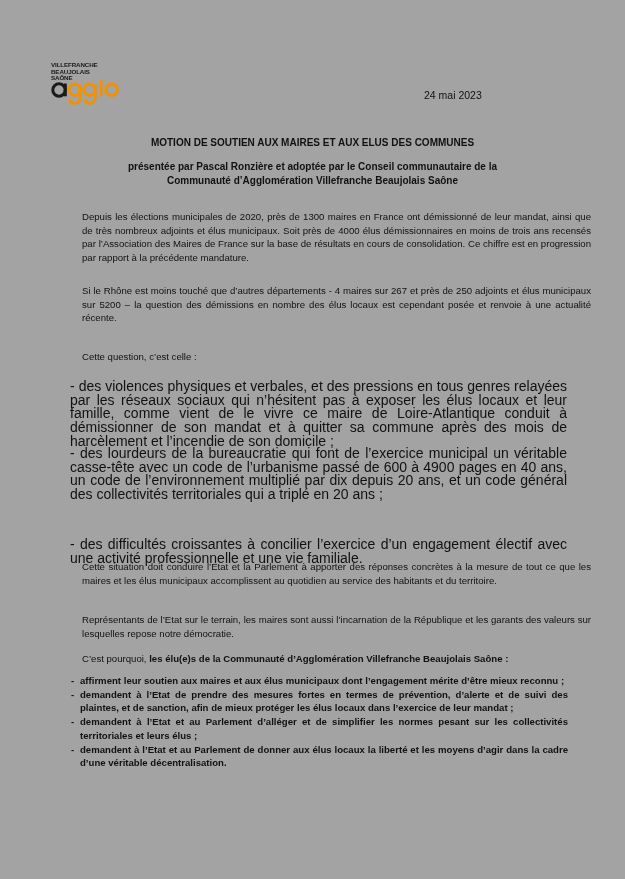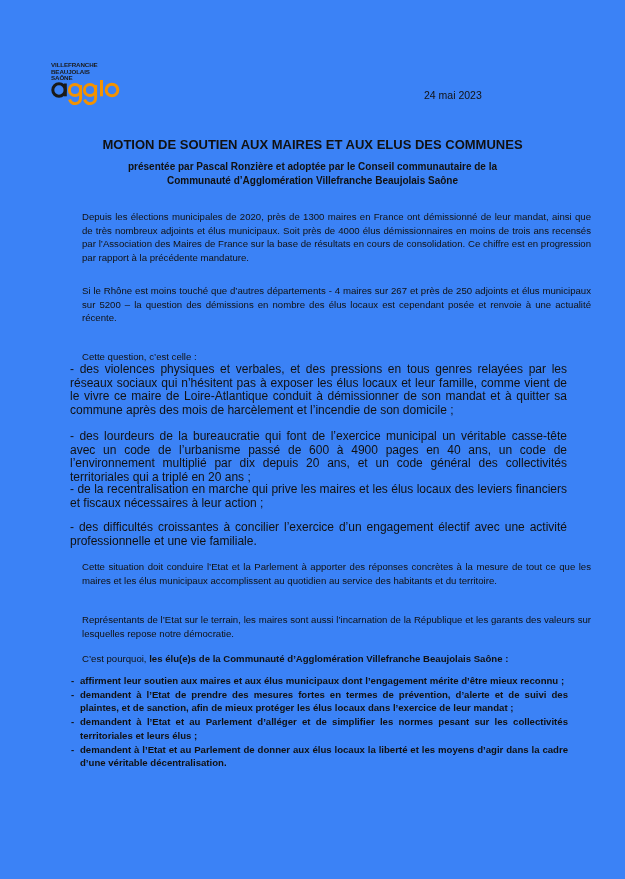--- a/index.html
+++ b/index.html
@@ -1,36 +1,36 @@
 <!DOCTYPE html>
 <html><head>
   <meta charset="utf-8">
   <style>
     html, body { margin: 0; padding: 0; background: #ffffff; }
     body { width: 625px; height: 879px; position: relative; overflow: hidden;
            font-family: "Liberation Sans", sans-serif; color: #111; }
-    .page { position: absolute; left: 0; top: 0; width: 625px; height: 879px; background: #3b82f6; }
+    .page { position: absolute; left: 0; top: 0; width: 625px; height: 879px; background: #a3a3a3; }
 
     .logo { position: absolute; left: 51px; top: 62px; width: 80px; height: 46px; }
     .logo-lines { font-family: "Liberation Sans", sans-serif; font-weight: bold; font-size: 6.2px;
                   line-height: 6.6px; letter-spacing: -0.1px; color: #1a1a1a; }
     .logo-word { position: absolute; left: 0; top: 18px; height: 30px; }
     .logo-word svg { display: block; }
 
     .date { position: absolute; left: 424px; top: 89px; font-size: 10.5px; }
 
     .title { position: absolute; left: 0; width: 625px; top: 137px; text-align: center;
-             font-weight: bold; font-size: 13px; }
+             font-weight: bold; font-size: 10px; }
     .subtitle { position: absolute; left: 60px; width: 505px; top: 160px; text-align: center;
                 font-weight: bold; font-size: 10px; line-height: 14px; }
 
     .para { position: absolute; left: 58px; width: 509px; font-size: 9.6px; line-height: 13.7px;
             text-align: justify; margin-left: 24px; }
-    .item { position: absolute; left: 70px; width: 497px; font-size: 12px; line-height: 13.7px;
-            text-align: justify; }
+    .item { position: absolute; left: 70px; width: 497px; font-size: 14px; line-height: 13.7px;
+            text-align: justify; margin-top: 17px; }
     .bold { font-weight: bold; }
 
     .resol { position: absolute; left: 71px; width: 497px; font-weight: bold; font-size: 9.6px;
              line-height: 13.7px; }
     .resol li { list-style: none; position: relative; padding-left: 9px; text-align: justify; }
     .resol ul { margin: 0; padding: 0; }
     .resol .dash { position: absolute; left: 0; top: 0; }
   </style>
 </head>
 <body>
@@ -69,21 +69,20 @@
     <div>présentée par Pascal Ronzière et adoptée par le Conseil communautaire de la</div>
     <div>Communauté d’Agglomération Villefranche Beaujolais Saône</div>
   </div>
 
   <div class="para" style="top:210px;">Depuis les élections municipales de 2020, près de 1300 maires en France ont démissionné de leur mandat, ainsi que de très nombreux adjoints et élus municipaux. Soit près de 4000 élus démissionnaires en moins de trois ans recensés par l’Association des Maires de France sur la base de résultats en cours de consolidation. Ce chiffre est en progression par rapport à la précédente mandature.</div>
   <div class="para" style="top:284px;">Si le Rhône est moins touché que d’autres départements - 4 maires sur 267 et près de 250 adjoints et élus municipaux sur 5200 – la question des démissions en nombre des élus locaux est cependant posée et renvoie à une actualité récente.</div>
   <div class="para" style="top:350px;">Cette question, c’est celle :</div>
 
   <div class="item" style="top:363px;">- des violences physiques et verbales, et des pressions en tous genres relayées par les réseaux sociaux qui n’hésitent pas à exposer les élus locaux et leur famille, comme vient de le vivre ce maire de Loire-Atlantique conduit à démissionner de son mandat et à quitter sa commune après des mois de harcèlement et l’incendie de son domicile ;</div>
   <div class="item" style="top:430px;">- des lourdeurs de la bureaucratie qui font de l’exercice municipal un véritable casse-tête avec un code de l’urbanisme passé de 600 à 4900 pages en 40 ans, un code de l’environnement multiplié par dix depuis 20 ans, et un code général des collectivités territoriales qui a triplé en 20 ans ;</div>
-  <div class="item" style="top:483px;">- de la recentralisation en marche qui prive les maires et les élus locaux des leviers financiers et fiscaux nécessaires à leur action ;</div>
   <div class="item" style="top:521px;">- des difficultés croissantes à concilier l’exercice d’un engagement électif avec une activité professionnelle et une vie familiale.</div>
 
   <div class="para" style="top:560px;">Cette situation doit conduire l’Etat et la Parlement à apporter des réponses concrètes à la mesure de tout ce que les maires et les élus municipaux accomplissent au quotidien au service des habitants et du territoire.</div>
   <div class="para" style="top:613px;">Représentants de l’Etat sur le terrain, les maires sont aussi l’incarnation de la République et les garants des valeurs sur lesquelles repose notre démocratie.</div>
 
   <div class="para" style="top:652px;">
     <span>C’est pourquoi, </span><span class="bold">les élu(e)s de la Communauté d’Agglomération Villefranche Beaujolais Saône :</span>
   </div>
 
   <div class="resol" style="top:674px;">

